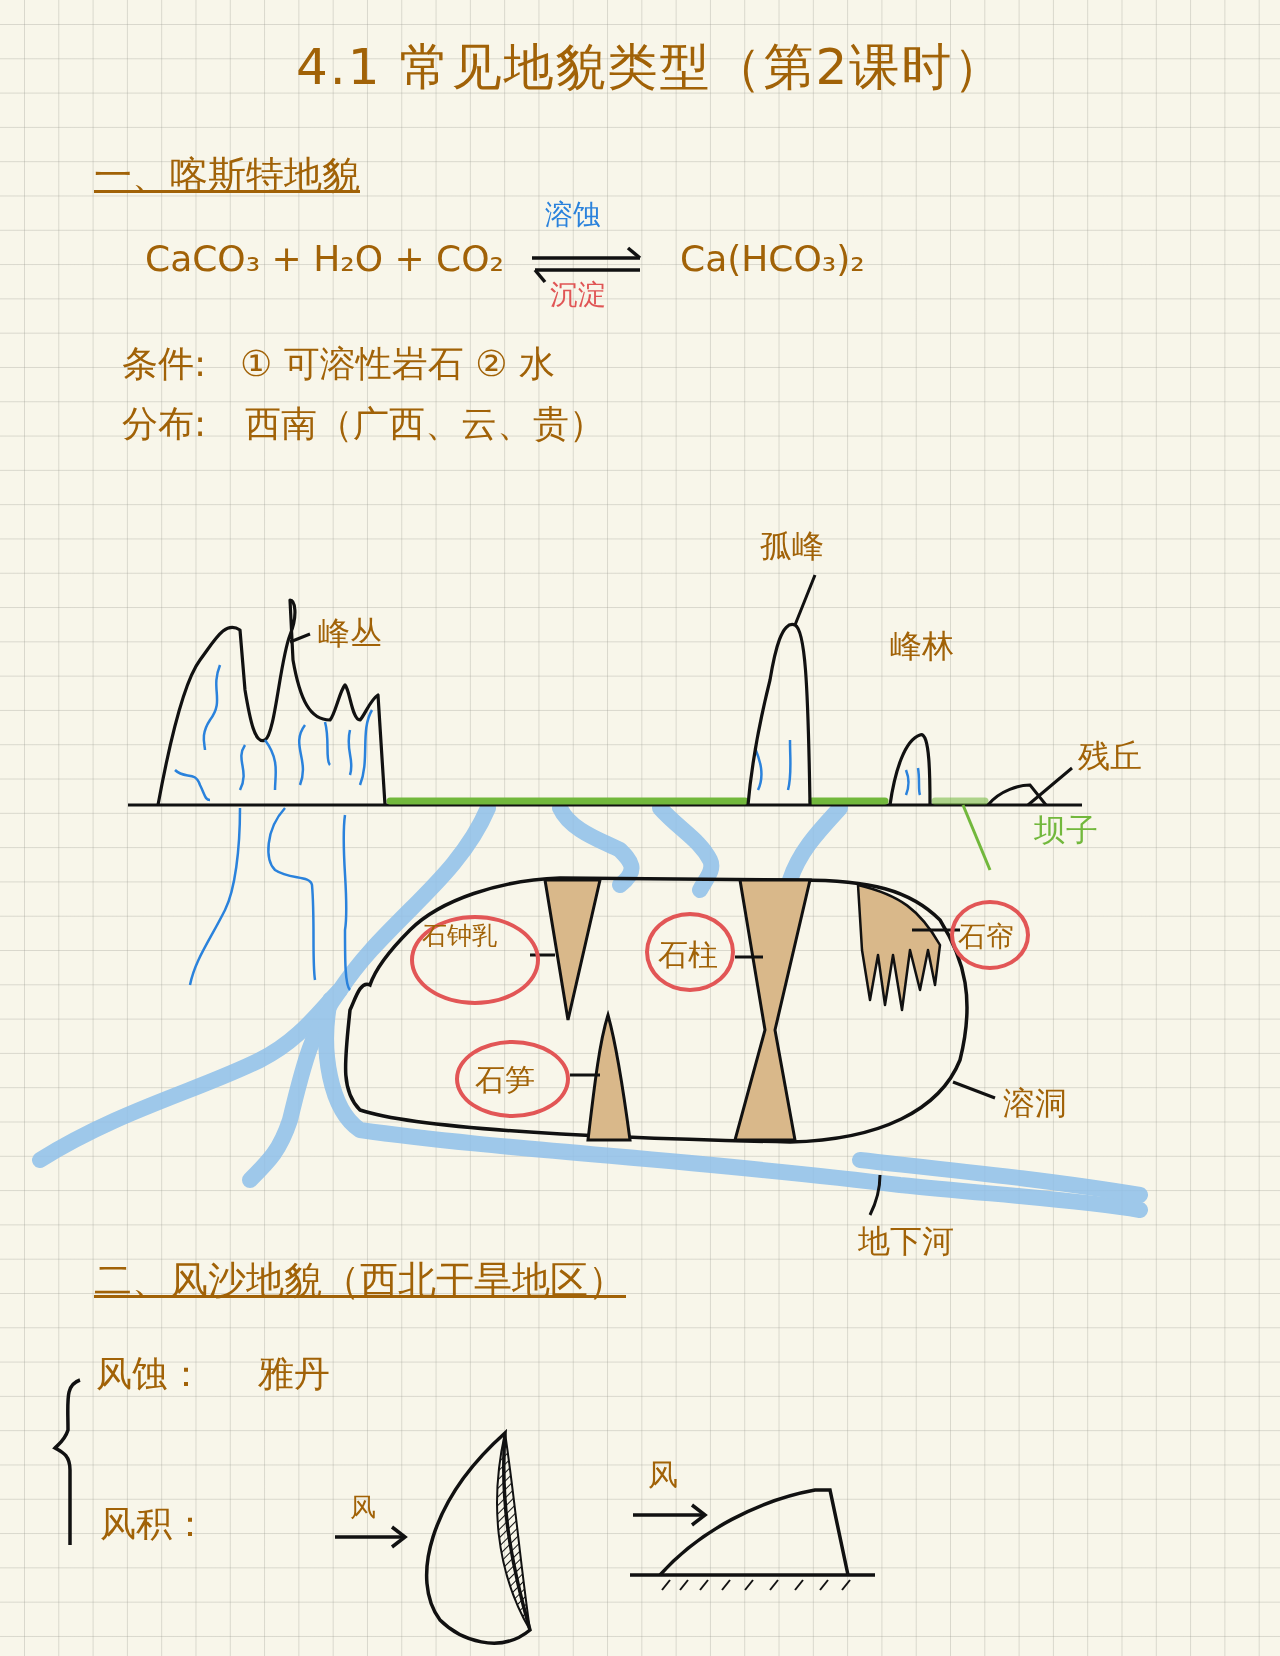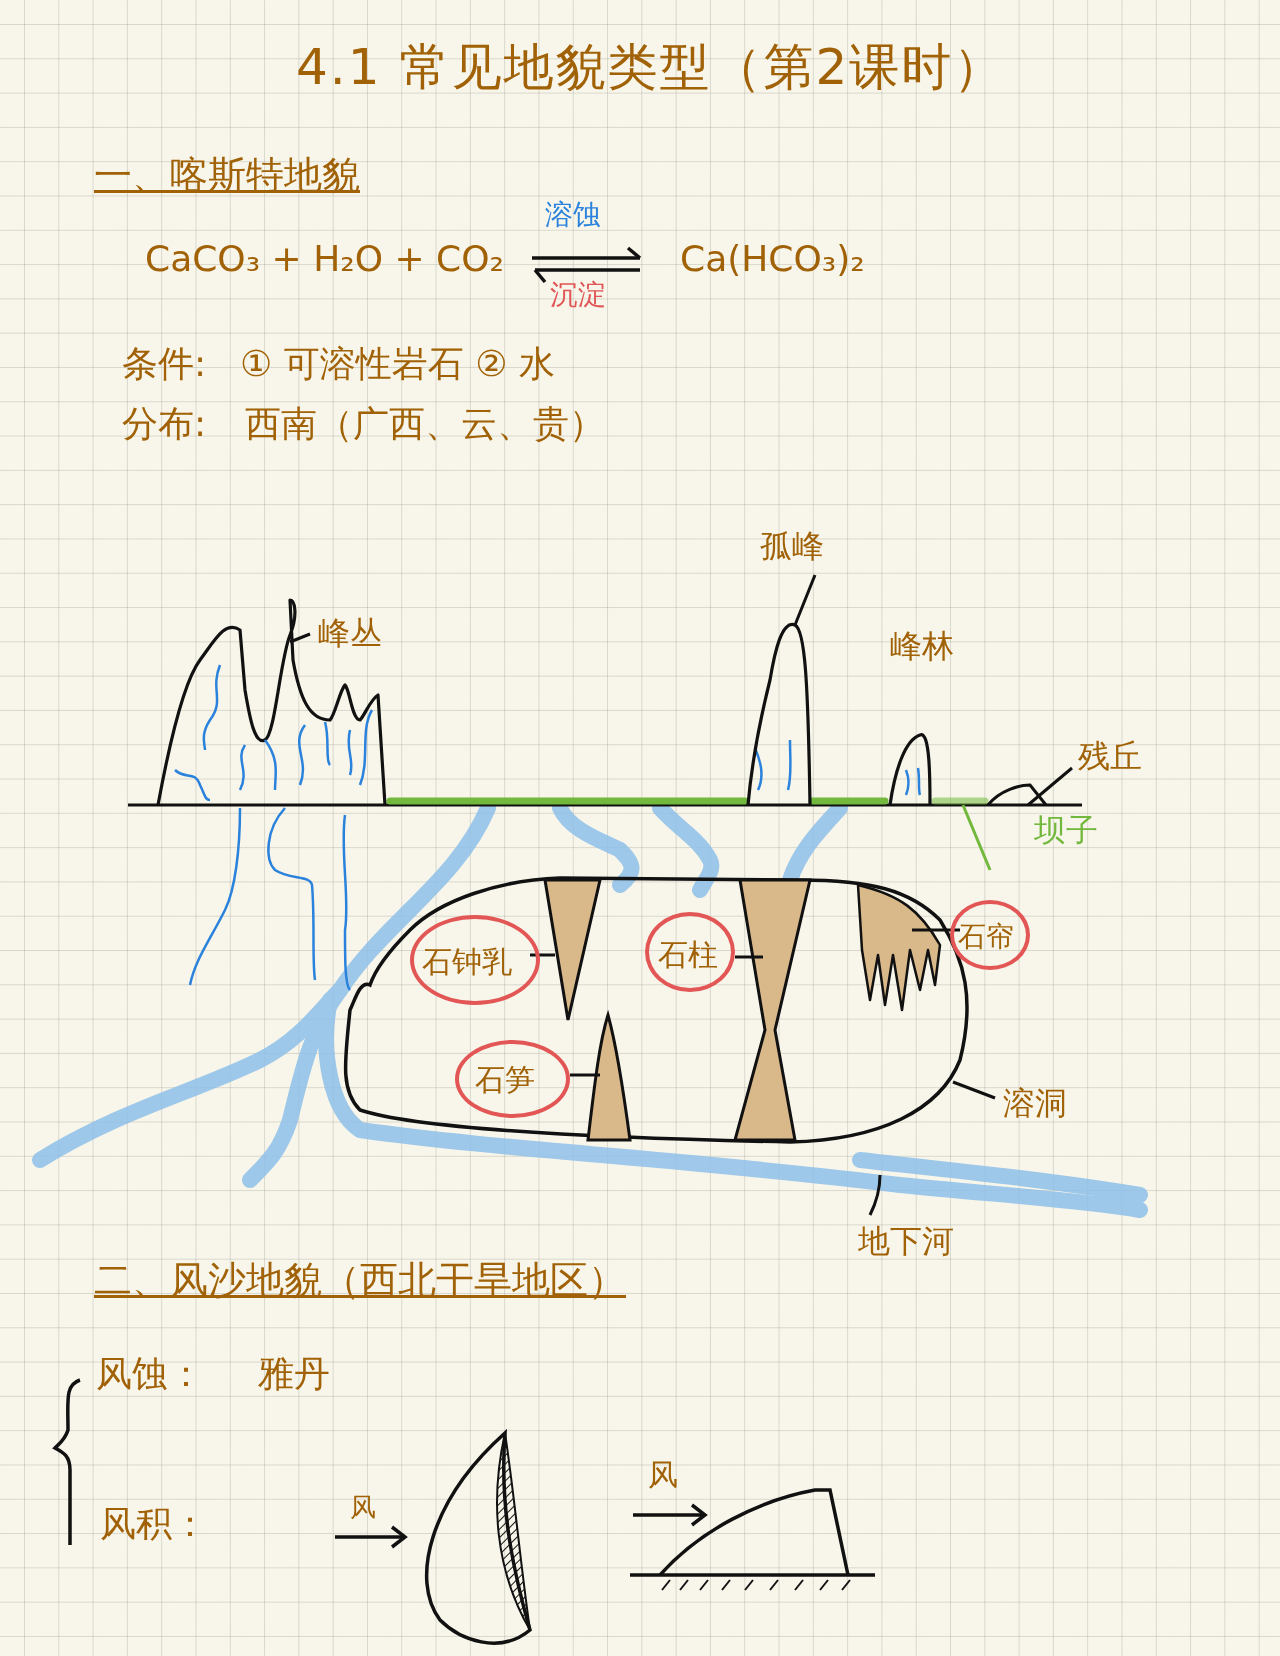--- a/index.html
+++ b/index.html
@@ -149,21 +149,21 @@
 <div class="t body" style="left:122px;top:400px;">分布:</div>
 <div class="t body" style="left:245px;top:400px;">西南（广西、云、贵）</div>
 
 <div class="t lbl" style="left:318px;top:612px;">峰丛</div>
 <div class="t lbl" style="left:760px;top:525px;">孤峰</div>
 <div class="t lbl" style="left:890px;top:625px;">峰林</div>
 <div class="t lbl" style="left:1078px;top:735px;text-align:center;">残丘</div>
 <div class="t lbl green" style="left:990px;top:809px;margin-left:44px;">坝子</div>
 
 <div class="circ" style="left:410px;top:915px;width:130px;height:90px;"></div>
-<div class="t lbl" style="left:422px;top:942px;font-size:30px;">石钟乳</div>
+<div class="t lbl" style="left:422px;top:919px;font-size:25px;">石钟乳</div>
 
 <div class="circ" style="left:645px;top:912px;width:90px;height:80px;"></div>
 <div class="t lbl" style="left:658px;top:935px;font-size:30px;">石柱</div>
 
 <div class="circ" style="left:950px;top:900px;width:80px;height:70px;"></div>
 <div class="t lbl" style="left:958px;top:918px;font-size:28px;">石帘</div>
 
 <div class="circ" style="left:455px;top:1040px;width:115px;height:78px;"></div>
 <div class="t lbl" style="left:475px;top:1060px;font-size:30px;">石笋</div>
 

